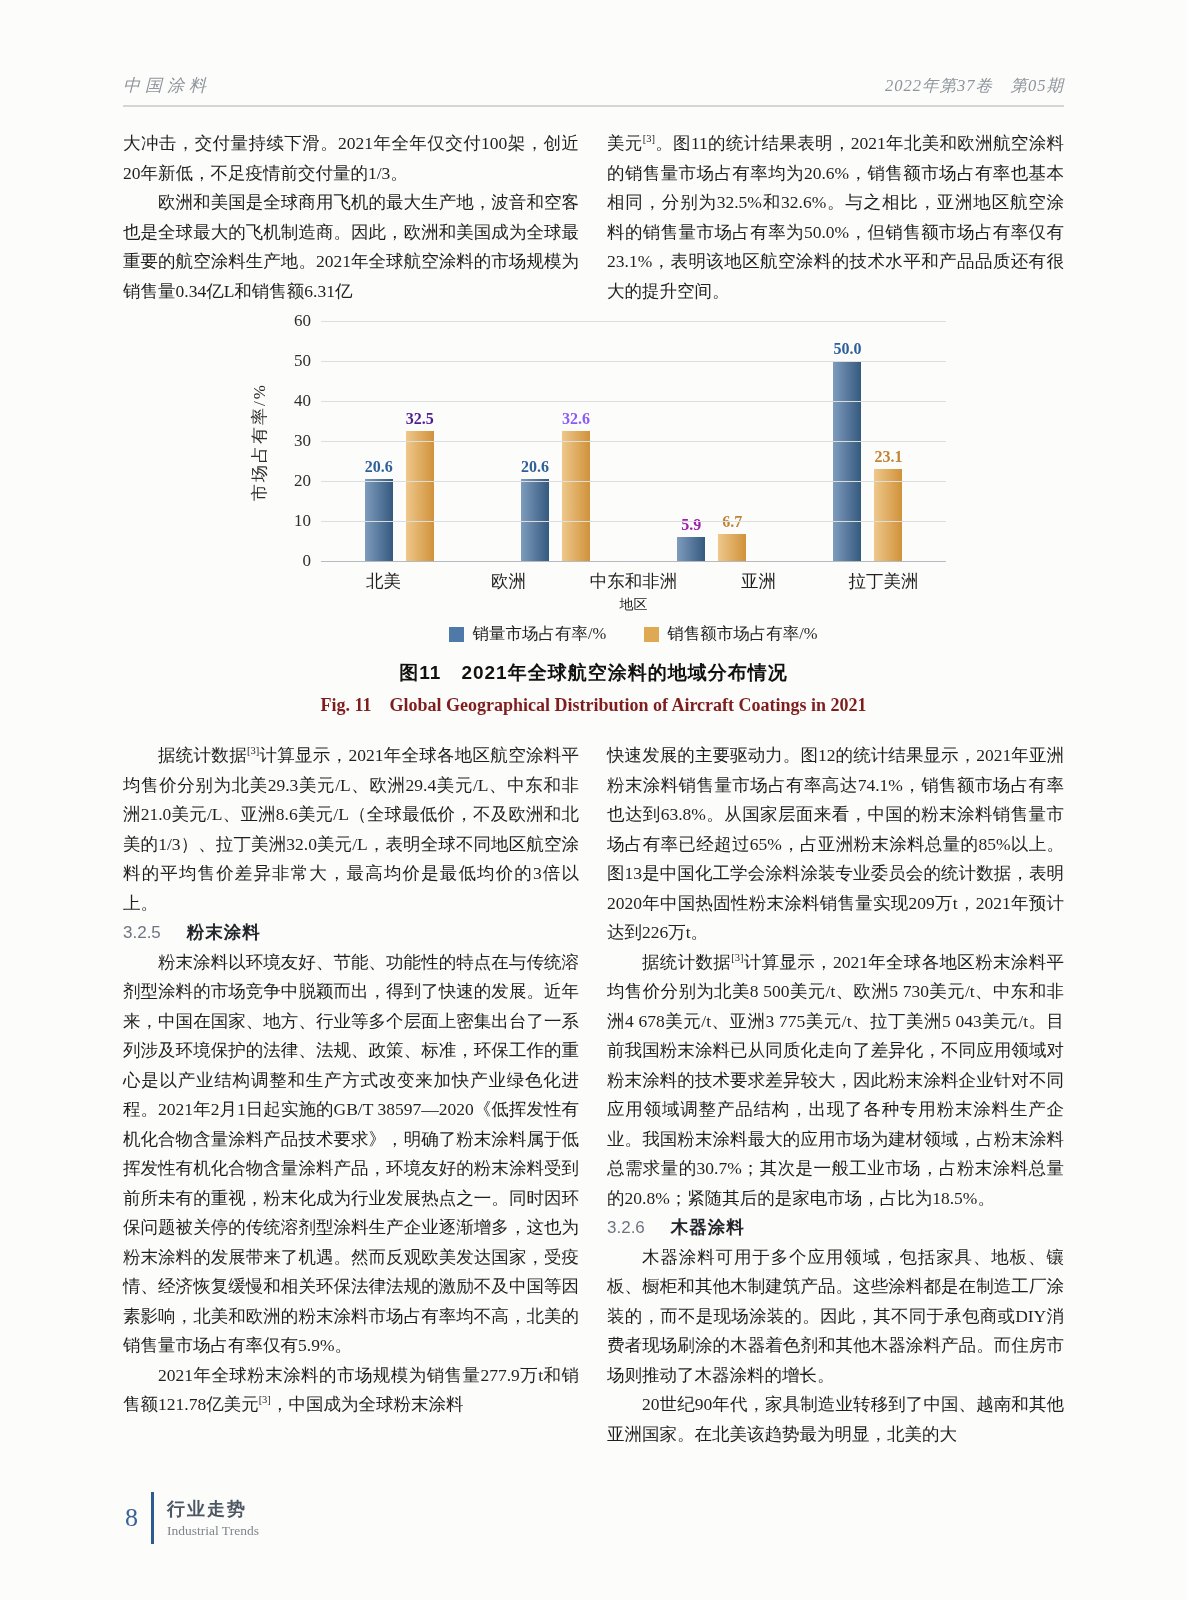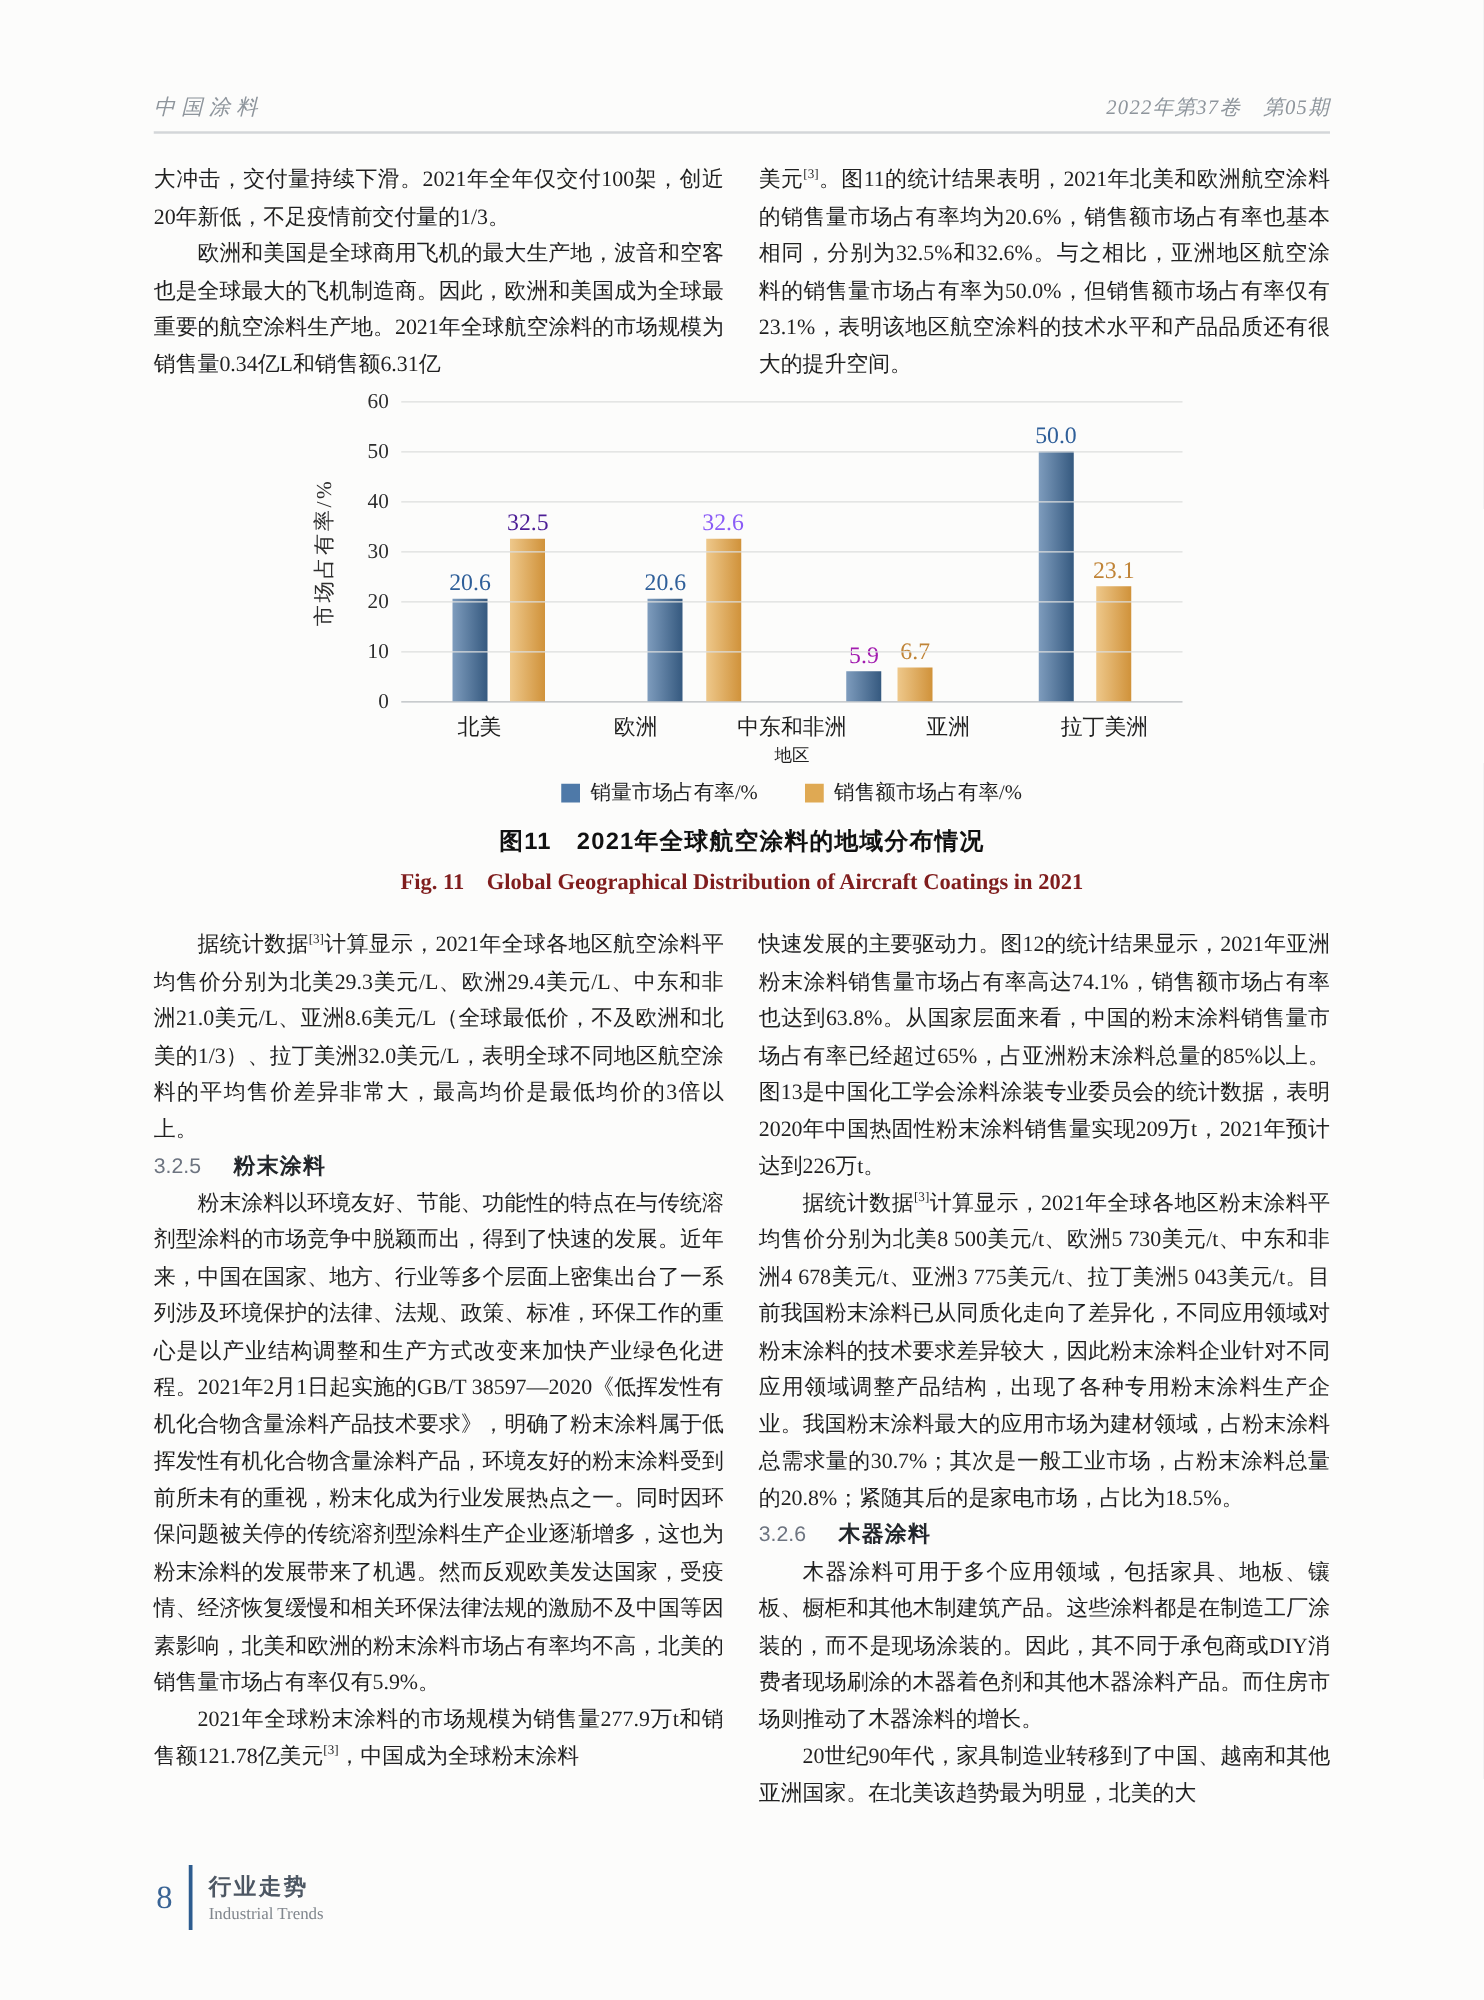--- a/index.html
+++ b/index.html
@@ -37,21 +37,21 @@
   .plot { position:relative; margin-left:80px; width:625px; height:240px;
           border-bottom:1.5px solid #b6babf; }
   .grid { position:absolute; left:0; right:0; height:1px; background:#dcdddd; }
   .ytick { position:absolute; left:-46px; width:36px; text-align:right;
            font-size:17px; color:#2d2d2d; height:16px; line-height:16px; }
   .ylabel { position:absolute; left:-62px; top:50%; transform:translate(-50%,-50%) rotate(-90deg);
             white-space:nowrap; font-size:17px; letter-spacing:2px; color:#2d2d2d; }
   .groups { position:absolute; left:0; right:0; top:0; bottom:0; display:flex; }
   .group { flex:1; display:flex; align-items:flex-end; justify-content:center; gap:13px; }
   .barwrap { display:flex; flex-direction:column; align-items:center; }
-  .val { font-size:19px; margin-bottom:3px; line-height:18px; }
+  .val { font-size:16px; margin-bottom:3px; line-height:18px;font-weight:bold; }
   .bar { width:28px; }
   .cats { margin-left:80px; width:625px; display:flex; margin-top:7px; }
   .cat { flex:1; text-align:center; font-size:17.5px; color:#1f1f1f; }
   .xlabel { margin-left:80px; width:625px; text-align:center; font-size:14px; margin-top:3px; }
   .legend { margin-left:80px; width:625px; display:flex; justify-content:center; gap:38px; margin-top:9px; }
   .leg-item { display:flex; align-items:center; gap:8px; font-size:16.5px; }
   .swatch { width:15px; height:15px; display:inline-block; }
   .figcap { text-align:center; margin-top:15px; }
   .cap-cn { font-family:"Liberation Sans","DejaVu Sans",sans-serif; font-weight:700;
             font-size:19px; letter-spacing:1px; color:#111; }

